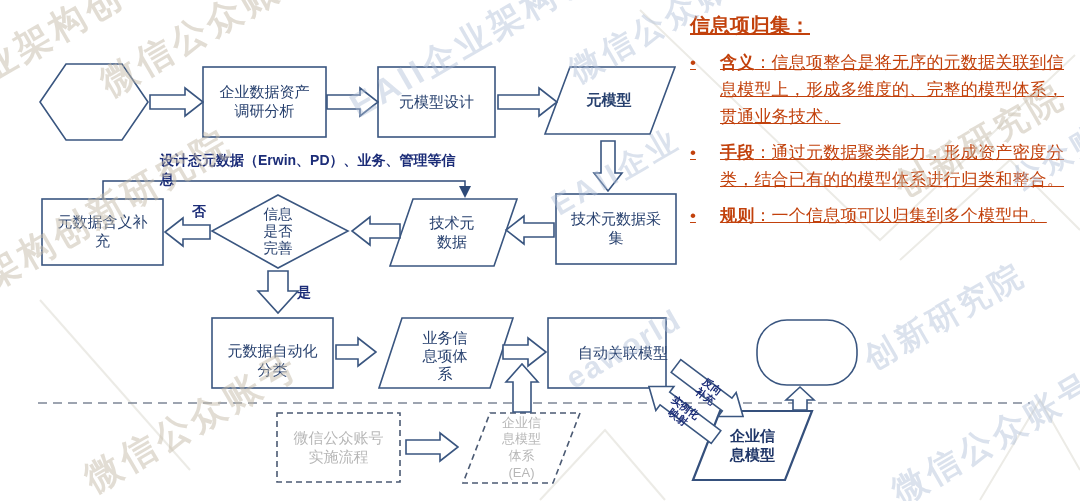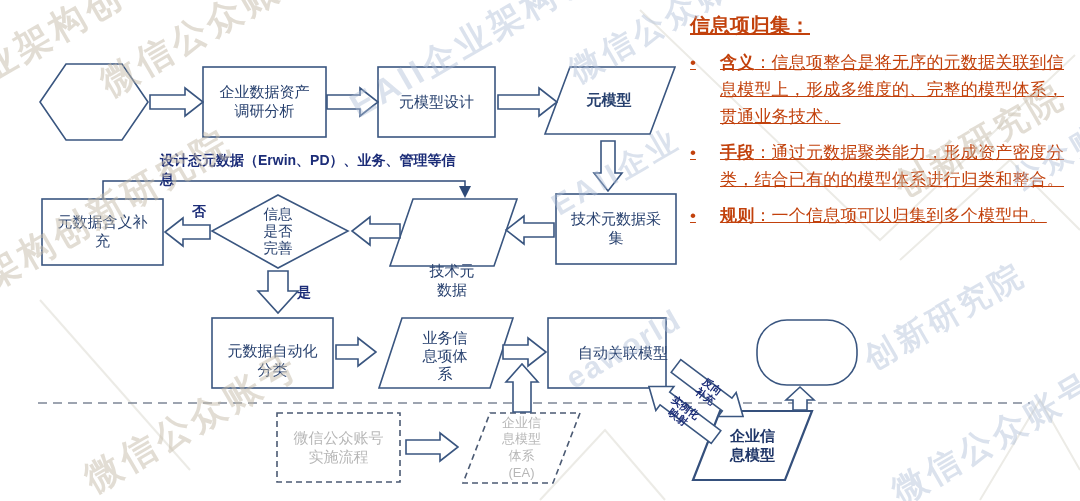--- a/index.html
+++ b/index.html
@@ -109,21 +109,21 @@
 
   <div class="lbl" style="left:378px;top:67px;width:117px;height:70px;">元模型设计</div>
   <div class="lbl" style="left:203px;top:67px;width:123px;height:70px;">企业数据资产
 调研分析</div>
   <div class="lbl" style="left:553px;top:67px;width:112px;height:67px;font-weight:bold;">元模型</div>
   <div class="lbl" style="left:228px;top:195px;width:100px;height:73px;font-size:14.5px;line-height:1.18;">信息
 是否
 完善</div>
   <div class="lbl" style="left:42px;top:199px;width:121px;height:66px;">元数据含义补
 充</div>
-  <div class="lbl" style="left:398px;top:199px;width:108px;height:67px;margin-top:48px;">技术元
+  <div class="lbl" style="left:398px;top:199px;width:108px;height:67px;">技术元
 数据</div>
   <div class="lbl" style="left:556px;top:194px;width:120px;height:70px;">技术元数据采
 集</div>
   <div class="lbl" style="left:212px;top:326px;width:121px;height:70px;">元数据自动化
 分类</div>
   <div class="lbl" style="left:389px;top:318px;width:112px;height:76px;line-height:1.2;">业务信
 息项体
 系</div>
   <div class="lbl" style="left:532px;top:318px;width:104px;height:70px;padding-left:39px;">自动关联模型</div>
   <div class="lbl lbl-gray" style="left:277px;top:413px;width:123px;height:69px;">微信公众账号

